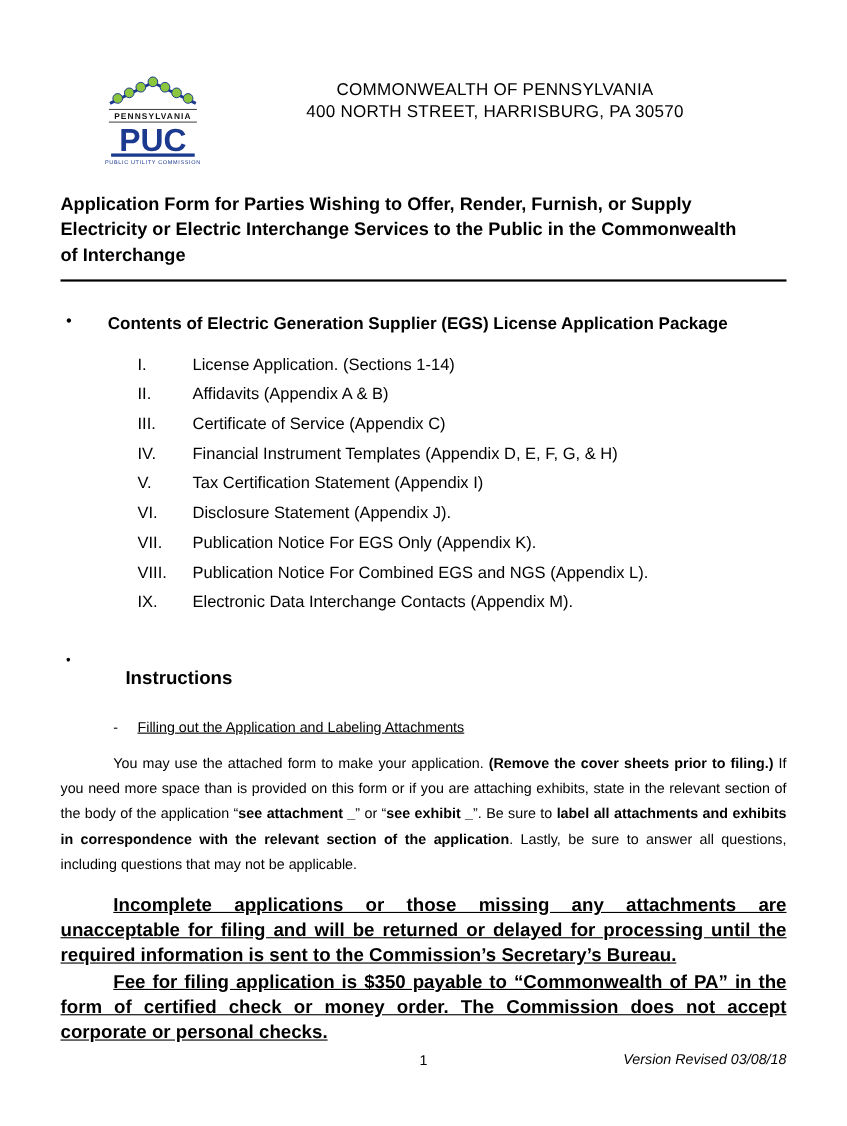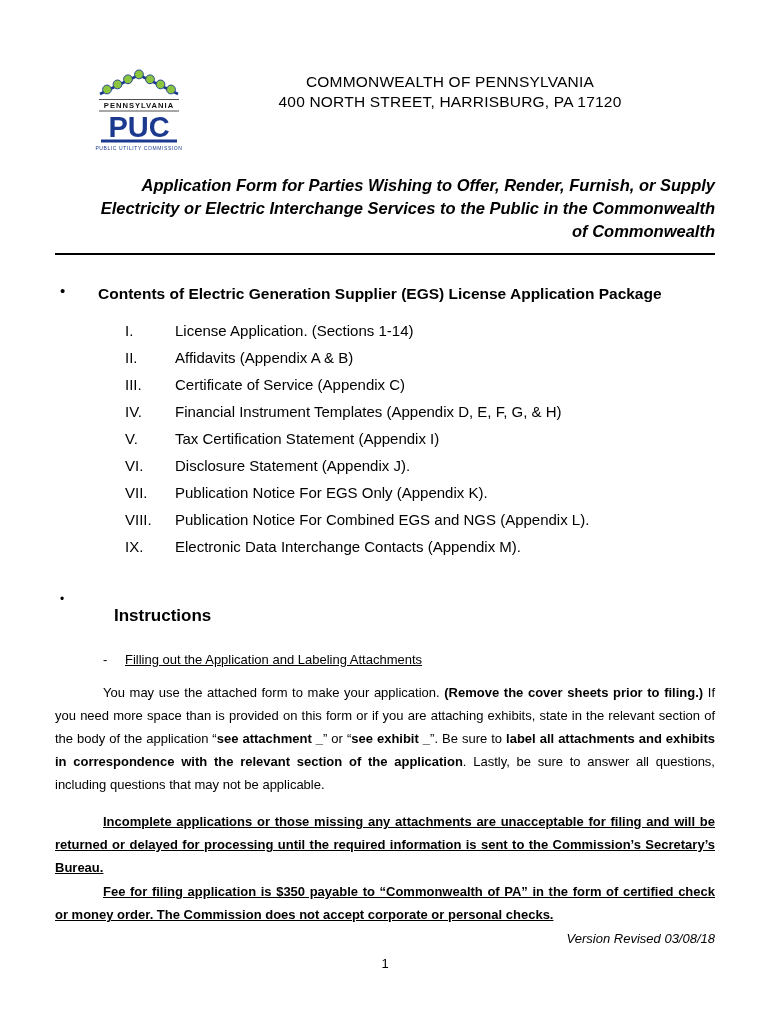--- a/index.html
+++ b/index.html
@@ -4,36 +4,36 @@
 <style>
   html,body{margin:0;padding:0;background:#ffffff;}
   .page{
     position:relative;width:770px;height:1024px;background:#fff;color:#000;
     font-family:"Liberation Sans",sans-serif;overflow:hidden;box-sizing:border-box;
     padding:66px 55px 0 55px;
   }
   .header{display:flex;align-items:flex-start;}
   .logo{width:92px;flex:0 0 auto;margin-left:38px;}
   .header-text{flex:1;text-align:center;font-size:15.5px;line-height:20px;padding-top:6px;letter-spacing:.2px;}
-  .title{margin-top:18px;text-align:right;font-weight:bold;font-size:16.5px;line-height:23px;font-style:italic;}
+  .title{margin-top:18px;text-align:left;font-weight:bold;font-size:16.5px;line-height:23px;}
   .divider{margin-top:9px;border-bottom:2.5px solid #000;height:1px;}
   .bullet-row{display:flex;margin-top:27px;}
   .bullet{width:43px;padding-left:5px;box-sizing:border-box;font-size:15px;flex:0 0 auto;}
   .contents-heading{font-weight:bold;font-size:15.5px;line-height:24px;margin:0;max-width:608px;}
   .list{margin-top:11px;}
   .li{display:flex;font-size:15px;line-height:27px;}
   .numeral{margin-left:70px;width:50px;flex:0 0 auto;}
   .li-label{flex:1;}
   .instructions-row{margin-top:32px;}
   .instructions-heading{font-weight:bold;font-size:17px;line-height:16px;margin:16px;}
   .sub-row{display:flex;margin-top:12px;padding-left:48px;font-size:13px;line-height:16px;}
   .dash{width:22px;flex:0 0 auto;}
   .underline{text-decoration:underline;}
   .body-p{margin:13px 0 0 0;font-size:13px;line-height:23px;text-align:justify;text-indent:48px;}
-  .notice{margin:14px 0 0 0;font-size:13px;line-height:23px;text-align:justify;text-indent:48px;
+  .notice{margin:14px 0 0 0;font-size:17px;line-height:23px;text-align:justify;text-indent:48px;
           font-weight:bold;text-decoration:underline;}
   .notice.second{margin-top:1px;}
   .version{margin-top:5px;text-align:right;font-style:italic;font-size:13px;line-height:16px;}
   .page-number{position:absolute;left:0;right:0;top:956px;text-align:center;font-size:13px;}
   b{font-weight:bold;}
   svg text{font-family:"Liberation Sans",sans-serif;}
 </style>
 </head>
 <body>
 
@@ -53,28 +53,28 @@
         <line x1="6" y1="33.5" x2="86" y2="33.5" stroke="#222" stroke-width="0.8"></line>
         <text x="46" y="42" text-anchor="middle" font-size="7.6" font-weight="bold" letter-spacing="1" fill="#111">PENNSYLVANIA</text>
         <line x1="6" y1="45" x2="86" y2="45" stroke="#222" stroke-width="0.8"></line>
         <text x="46" y="71" text-anchor="middle" font-size="29" font-weight="bold" fill="#1b3a8f">PUC</text>
         <rect x="8" y="73.5" width="76" height="3" fill="#1b3a8f"></rect>
         <text x="46" y="83.5" text-anchor="middle" font-size="5" letter-spacing="0.6" fill="#1b3a8f">PUBLIC UTILITY COMMISSION</text>
       </svg>
     </div>
     <div class="header-text">
       <div>COMMONWEALTH OF PENNSYLVANIA</div>
-      <div>400 NORTH STREET, HARRISBURG, PA 17120</div>
+      <div>400 NORTH STREET, HARRISBURG, PA 30570</div>
     </div>
   </div>
 
   <div class="title">
     <div>Application Form for Parties Wishing to Offer, Render, Furnish, or Supply</div>
     <div>Electricity or Electric Interchange Services to the Public in the Commonwealth</div>
-    <div>of Commonwealth</div>
+    <div>of Interchange</div>
   </div>
 
   <div class="divider"></div>
 
   <div class="bullet-row">
     <span class="bullet">•</span>
     <h2 class="contents-heading">Contents of Electric Generation Supplier (EGS) License Application Package</h2>
   </div>
 
   <div class="list">

